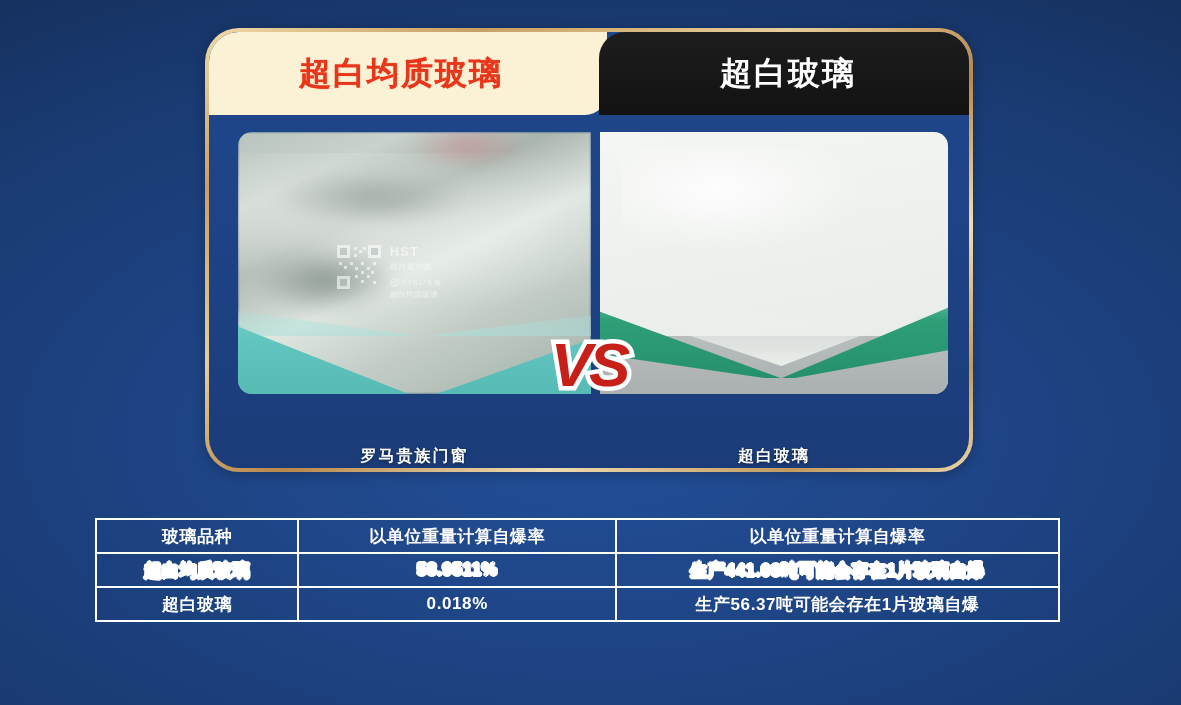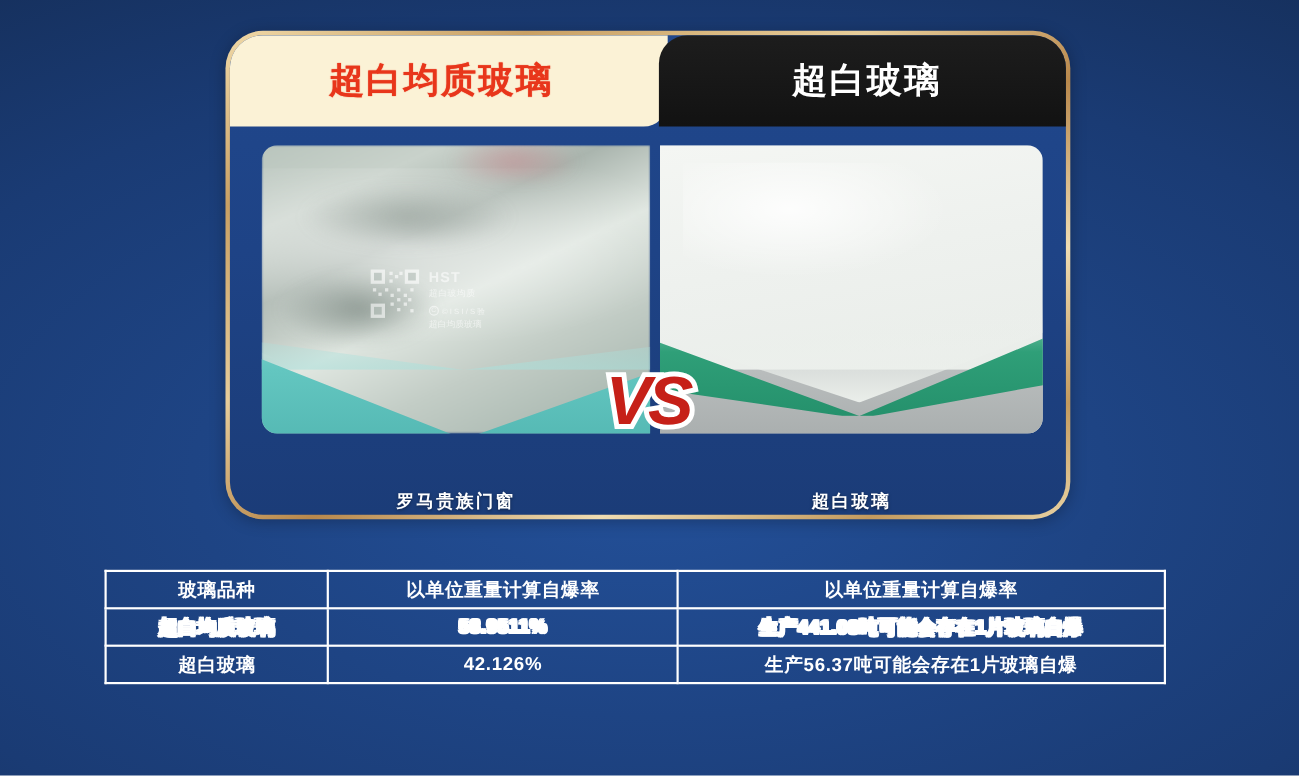--- a/index.html
+++ b/index.html
@@ -265,17 +265,17 @@
       <td class="col1">以单位重量计算自爆率</td>
       <td class="col2">以单位重量计算自爆率</td>
     </tr>
     <tr>
       <td class="col0 hl">超白均质玻璃</td>
       <td class="col1 hl">58.9511%</td>
       <td class="col2 hl">生产441.08吨可能会存在1片玻璃自爆</td>
     </tr>
     <tr>
       <td class="col0">超白玻璃</td>
-      <td class="col1">42.126%</td>
+      <td class="col1">0.018%</td>
       <td class="col2">生产56.37吨可能会存在1片玻璃自爆</td>
     </tr>
   </tbody>
 </table>
 
 </body></html>

